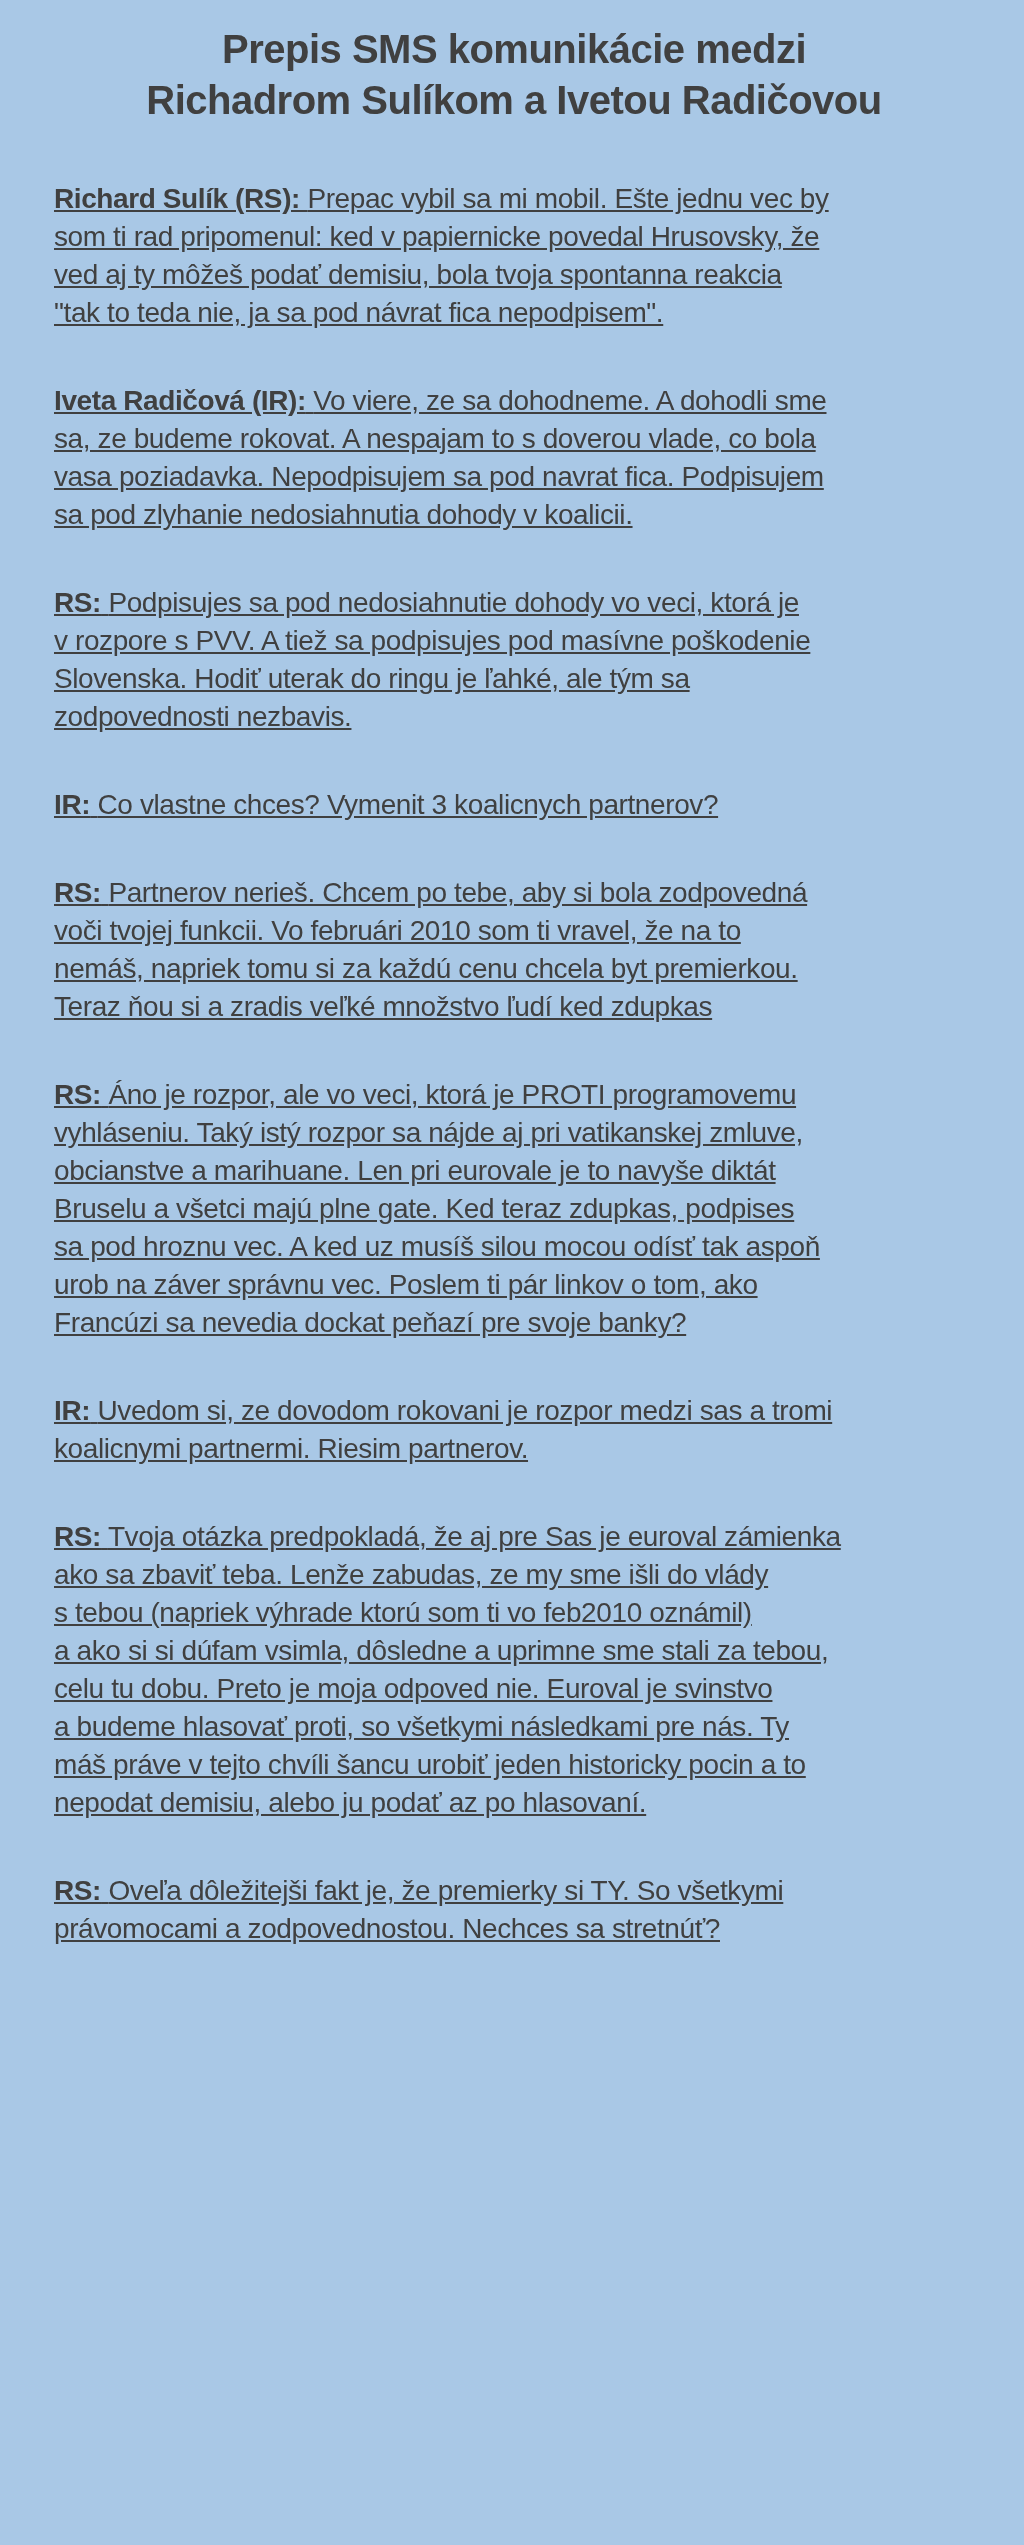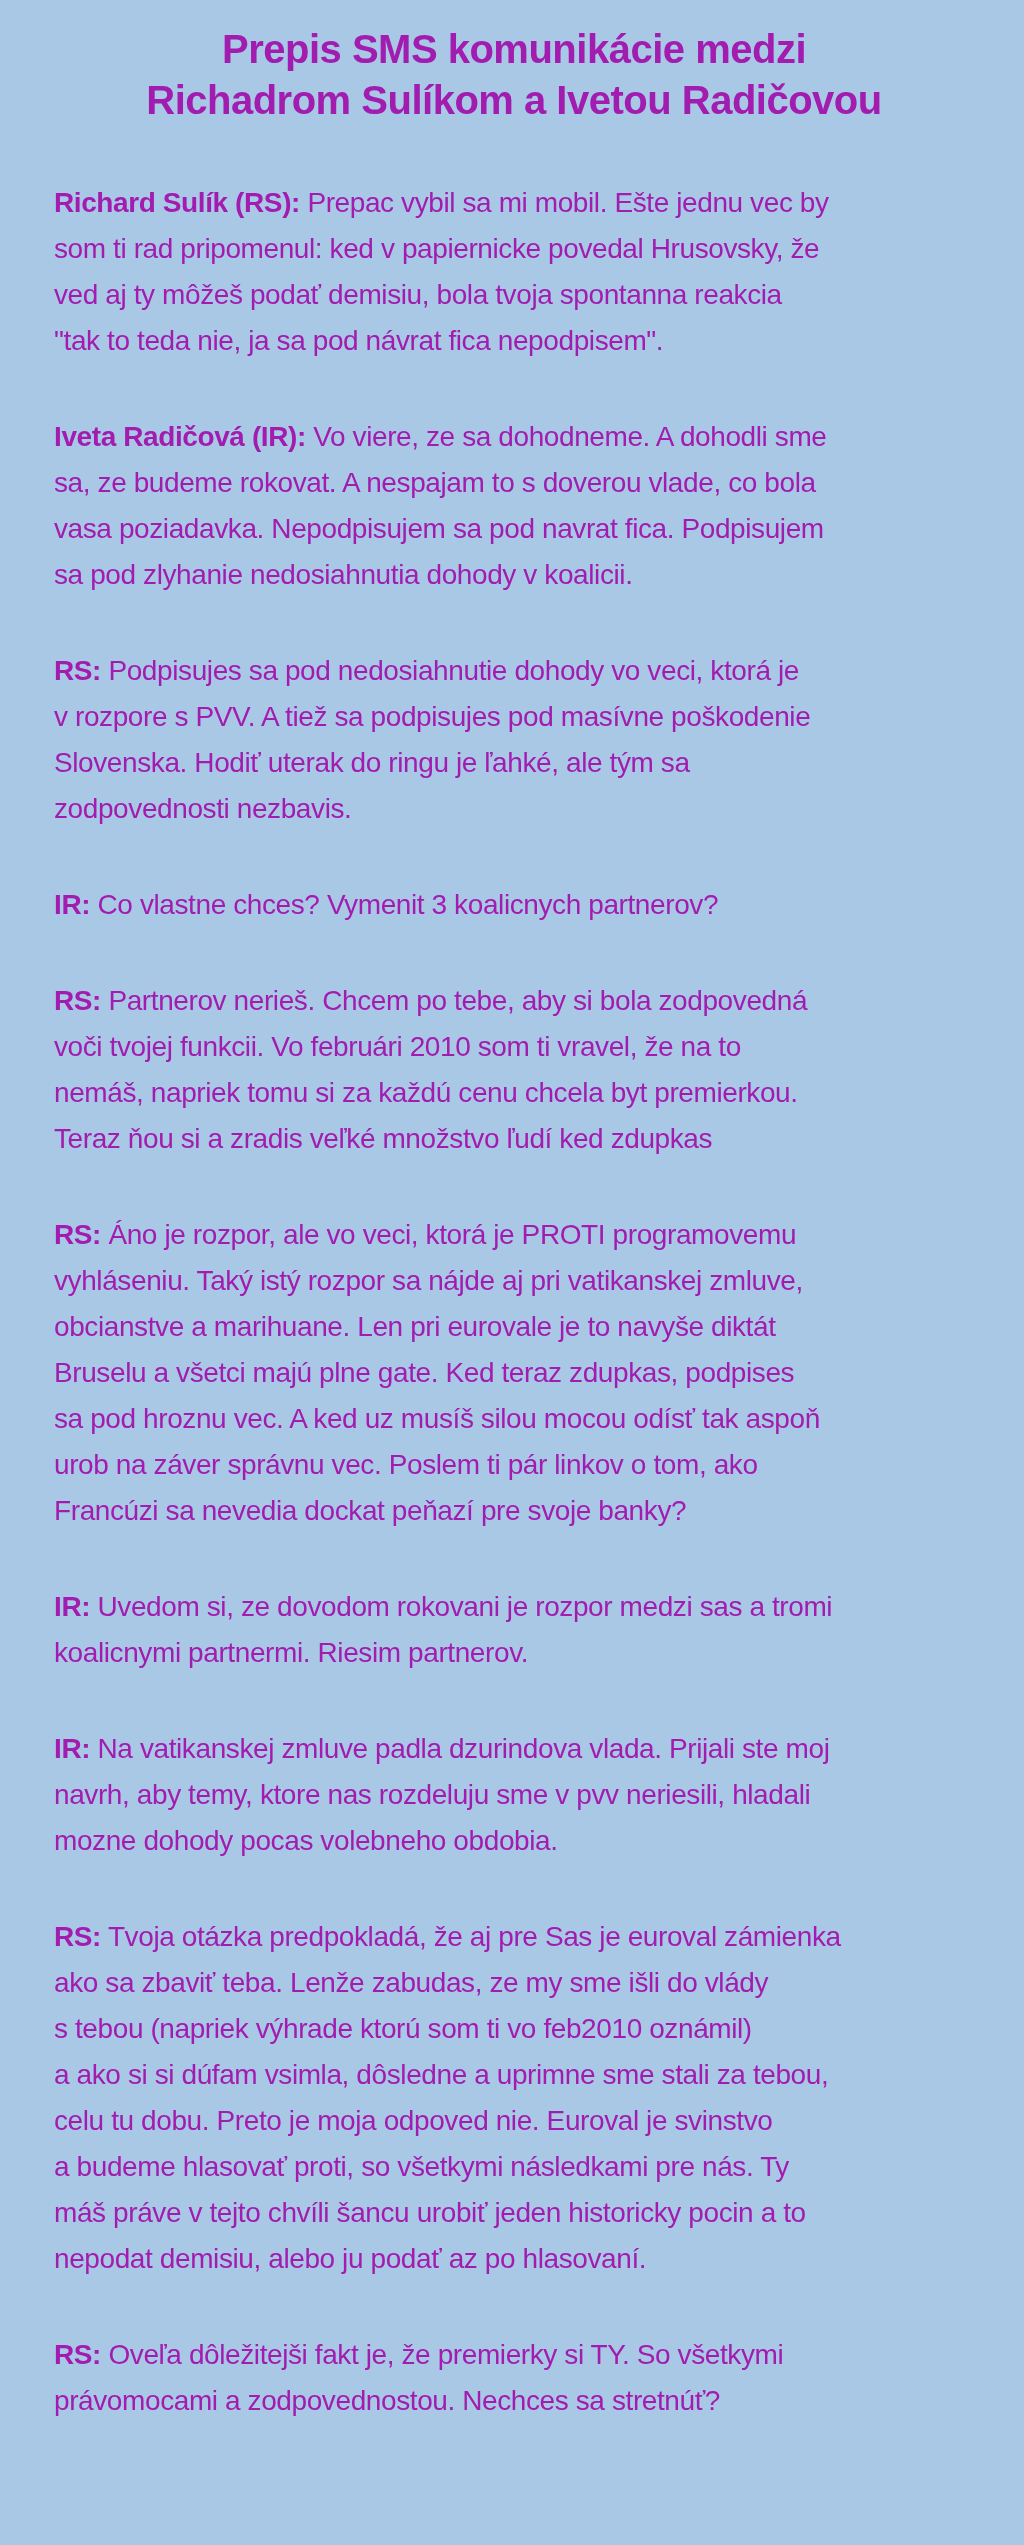--- a/index.html
+++ b/index.html
@@ -2,41 +2,42 @@
 <html><head>
 <meta charset="utf-8">
 <style>
   html, body { margin: 0; padding: 0; }
   .page {
     position: relative;
     width: 1024px;
     height: 2545px;
     box-sizing: border-box;
     background: #a9c8e6;
-    color: #a21caf;
+    color: #404040;
     font-family: "Liberation Sans", sans-serif;
     padding: 24px 50px 0 54px;
     overflow: hidden;
   }
   .title {
     margin: 0;
     font-size: 40px;
     line-height: 51px;
     font-weight: 700;
     text-align: center;
     letter-spacing: -0.5px;
     white-space: pre-line;
   }
   .messages { margin-top: 54px; }
   .message {
     margin: 0 0 50px 0;
     font-size: 28px;
-    line-height: 46px;
+    line-height: 38px;
     letter-spacing: -0.4px;
     white-space: pre-line;
+    text-decoration: underline;
   }
   .speaker { font-weight: 700; }
 </style>
 </head>
 <body>
 
 <div class="page">
   <h1 class="title">Prepis SMS komunikácie medzi
 Richadrom Sulíkom a Ivetou Radičovou</h1>
   <div class="messages" id="messages">
@@ -59,23 +60,20 @@
 Teraz ňou si a zradis veľké množstvo ľudí ked zdupkas</span></p>
       <p class="message"><span class="speaker">RS:</span> <span>Áno je rozpor, ale vo veci, ktorá je PROTI programovemu
 vyhláseniu. Taký istý rozpor sa nájde aj pri vatikanskej zmluve,
 obcianstve a marihuane. Len pri eurovale je to navyše diktát
 Bruselu a všetci majú plne gate. Ked teraz zdupkas, podpises
 sa pod hroznu vec. A ked uz musíš silou mocou odísť tak aspoň
 urob na záver správnu vec. Poslem ti pár linkov o tom, ako
 Francúzi sa nevedia dockat peňazí pre svoje banky?</span></p>
       <p class="message"><span class="speaker">IR:</span> <span>Uvedom si, ze dovodom rokovani je rozpor medzi sas a tromi
 koalicnymi partnermi. Riesim partnerov.</span></p>
-      <p class="message"><span class="speaker">IR:</span> <span>Na vatikanskej zmluve padla dzurindova vlada. Prijali ste moj
-navrh, aby temy, ktore nas rozdeluju sme v pvv neriesili, hladali
-mozne dohody pocas volebneho obdobia.</span></p>
       <p class="message"><span class="speaker">RS:</span> <span>Tvoja otázka predpokladá, že aj pre Sas je euroval zámienka
 ako sa zbaviť teba. Lenže zabudas, ze my sme išli do vlády
 s tebou (napriek výhrade ktorú som ti vo feb2010 oznámil)
 a ako si si dúfam vsimla, dôsledne a uprimne sme stali za tebou,
 celu tu dobu. Preto je moja odpoved nie. Euroval je svinstvo
 a budeme hlasovať proti, so všetkymi následkami pre nás. Ty
 máš práve v tejto chvíli šancu urobiť jeden historicky pocin a to
 nepodat demisiu, alebo ju podať az po hlasovaní.</span></p>
       <p class="message"><span class="speaker">RS:</span> <span>Oveľa dôležitejši fakt je, že premierky si TY. So všetkymi
 právomocami a zodpovednostou. Nechces sa stretnúť?</span></p>

